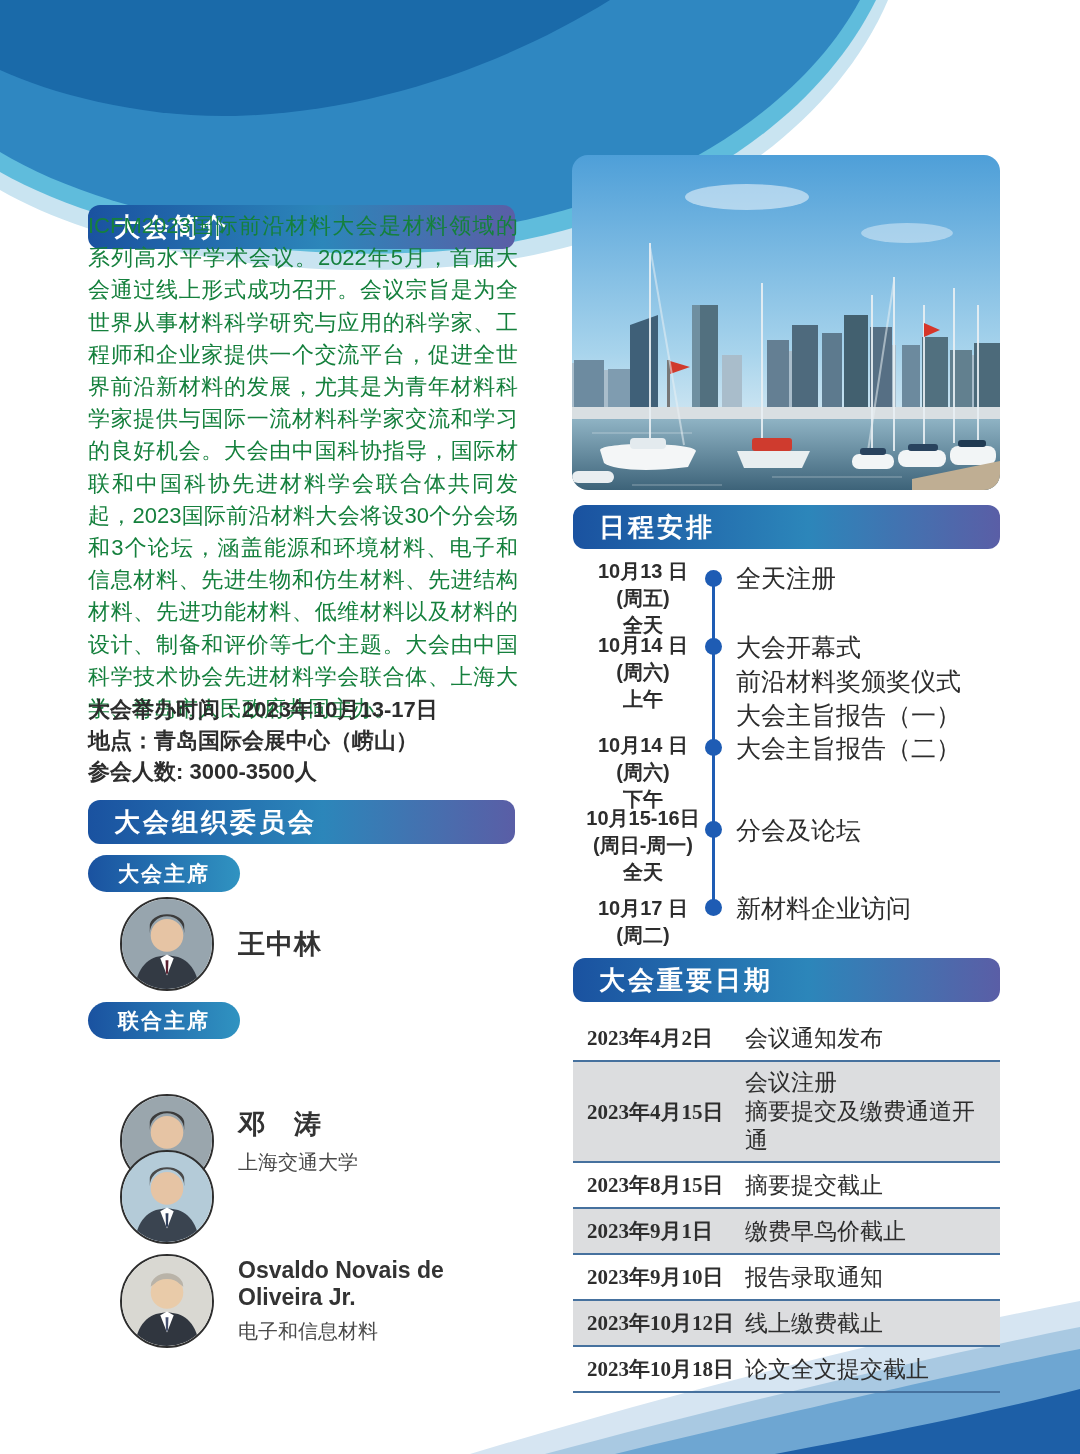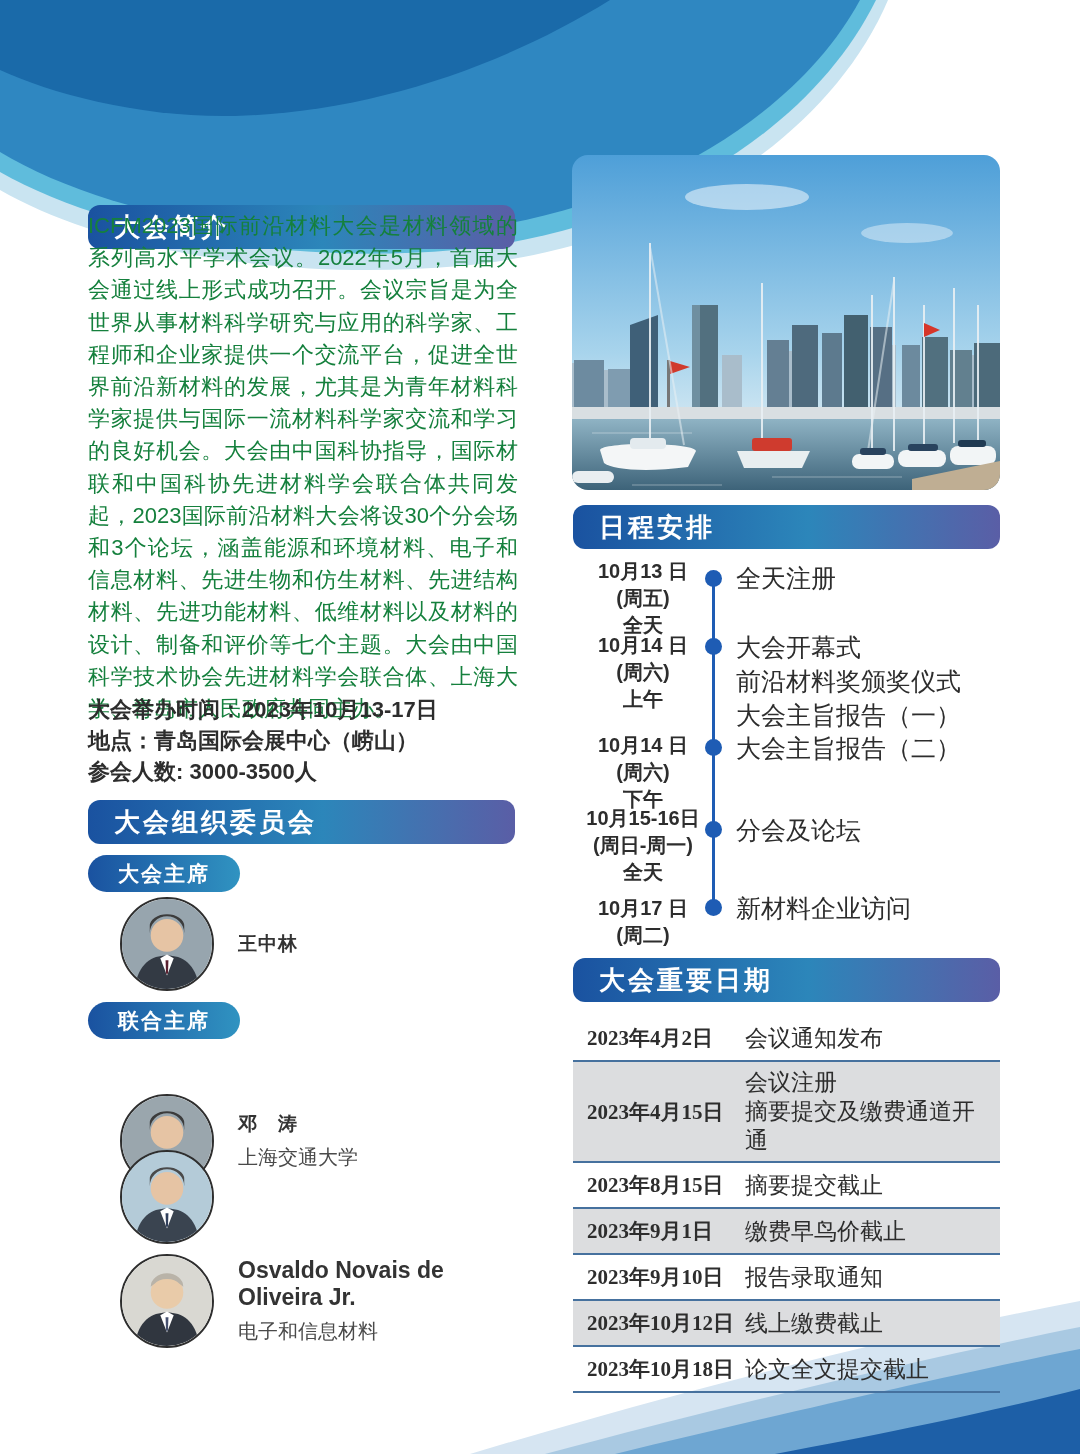--- a/index.html
+++ b/index.html
@@ -33,21 +33,21 @@
   #cochair-chip{top:1002px;}
 
   
   .member{position:absolute;left:120px;display:flex;align-items:center;gap:24px;width:396px;}
   #member-chair{top:897px;}
   #member-co1{top:1094px;}
   #member-co2{top:1150px;}
   #member-co3{top:1254px;}
   .avatar{width:94px;height:94px;border-radius:50%;overflow:hidden;flex:none;
     border:2px solid #2e2e2e;box-sizing:border-box;}
-  .member-name{font-size:19px;font-weight:600;color:#333;letter-spacing:1px;}
+  .member-name{font-size:27px;font-weight:600;color:#333;letter-spacing:1px;}
   .member-name.small-name{font-size:23px;letter-spacing:0;}
   .member-affil{font-size:20px;color:#4a4a4a;margin-top:7px;}
 
   
   .photo{position:absolute;left:572px;top:155px;width:428px;height:335px;border-radius:16px;overflow:hidden;}
 
   
   .timeline{position:absolute;left:573px;top:555px;width:427px;height:400px;}
   .tl-line{position:absolute;left:139px;top:23px;width:3px;height:330px;background:#1e5cb4;}
   .tl-dot{position:absolute;left:132px;width:17px;height:17px;border-radius:50%;background:#1e5cb4;}

